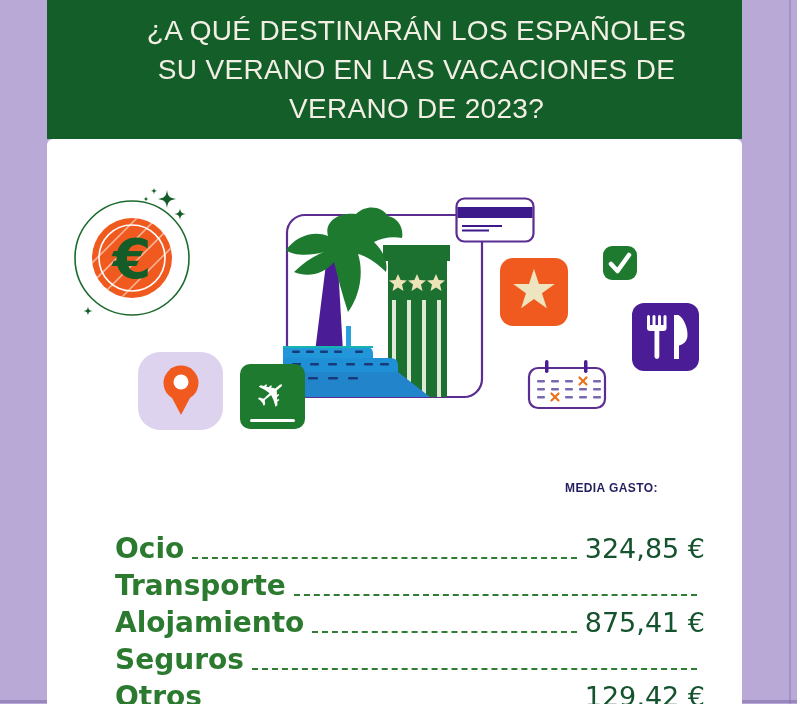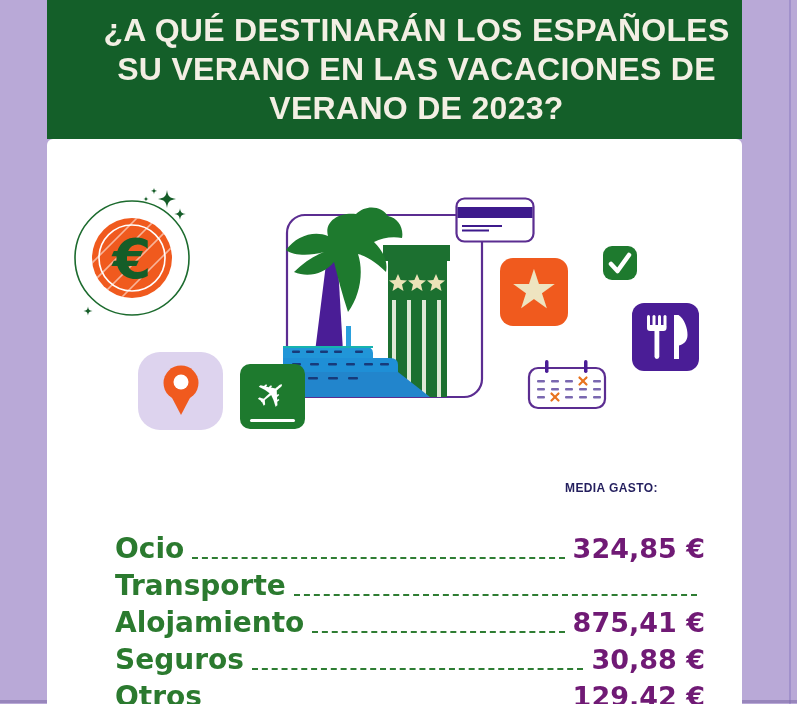--- a/index.html
+++ b/index.html
@@ -3,21 +3,21 @@
 <meta charset="utf-8">
 <style>
   html,body{margin:0;padding:0;}
   body{width:797px;height:704px;overflow:hidden;font-family:"Liberation Sans",sans-serif;}
   #canvas{position:relative;width:797px;height:704px;background:#b9a9d7;}
   .edge-v{position:absolute;left:789px;top:0;width:2px;height:704px;background:#a191cb;}
   .edge-h{position:absolute;left:0;top:700px;width:797px;height:2.5px;background:rgba(125,105,165,0.55);}
 
   .header{position:absolute;left:47px;top:0;width:695px;height:139px;background:#145f29;
           display:flex;flex-direction:column;justify-content:center;text-align:center;}
-  .header .line{font-size:32px;font-weight:700;line-height:39px;color:#f3efe4;letter-spacing:0.3px;padding-left:44px;}
+  .header .line{font-size:28px;font-weight:400;line-height:39px;color:#f3efe4;letter-spacing:0.3px;padding-left:44px;}
 
   .card{position:absolute;left:47px;top:139px;width:695px;height:565px;background:#ffffff;border-radius:6px 6px 0 0;}
 
   .abs{position:absolute;}
 
   .badge{position:absolute;display:flex;align-items:center;justify-content:center;}
   .star-badge{left:500px;top:258px;width:68px;height:68px;background:#f05a1e;border-radius:13px;}
   .star-glyph{font-family:"DejaVu Sans",sans-serif;font-size:54px;color:#eee4c0;line-height:1;margin-top:-4px;}
   .check-badge{left:603px;top:246px;width:34px;height:34px;background:#1e7a2e;border-radius:9px;}
   .rest-badge{left:632px;top:303px;width:67px;height:68px;background:#4a1d96;border-radius:12px;}
@@ -26,21 +26,21 @@
   .plane-glyph{font-family:"DejaVu Sans",sans-serif;font-size:38px;color:#ffffff;line-height:1;
                transform:rotate(-40deg) translate(1px,-3px);}
   .plane-underline{position:absolute;left:10px;bottom:7px;width:45px;height:3.5px;background:#fff;border-radius:2px;}
 
   .media-gasto{position:absolute;left:565px;top:481px;font-size:12px;font-weight:700;color:#241f5e;letter-spacing:0.4px;}
 
   .expense-list{position:absolute;left:115px;top:532px;width:590px;}
   .expense-row{display:flex;align-items:flex-end;height:34px;margin-bottom:3px;}
   .expense-label{font-family:"DejaVu Sans",sans-serif;font-size:28px;font-weight:800;color:#2b7a2f;line-height:34px;white-space:nowrap;}
   .leader{flex:1;border-bottom:2.5px dashed #2e7d33;margin:0 8px 7px 8px;}
-  .expense-value{font-family:"DejaVu Sans",sans-serif;font-size:27px;font-weight:700;color:#701a75;line-height:34px;white-space:nowrap;}
+  .expense-value{font-family:"DejaVu Sans",sans-serif;font-size:27px;font-weight:400;color:#14532d;line-height:34px;white-space:nowrap;}
 </style>
 </head>
 <body>
 
 <div id="canvas">
 
   <div class="edge-v"></div>
   <div class="edge-h"></div>
 
   <div class="header">
@@ -213,21 +213,20 @@
       <span class="leader"></span>
     </div>
     <div class="expense-row">
       <span class="expense-label">Alojamiento</span>
       <span class="leader"></span>
       <span class="expense-value">875,41 €</span>
     </div>
     <div class="expense-row">
       <span class="expense-label">Seguros</span>
       <span class="leader"></span>
-      <span class="expense-value">30,88 €</span>
     </div>
     <div class="expense-row">
       <span class="expense-label">Otros</span>
       <span class="leader"></span>
       <span class="expense-value">129,42 €</span>
     </div>
   </div>
 
 </div>
 

